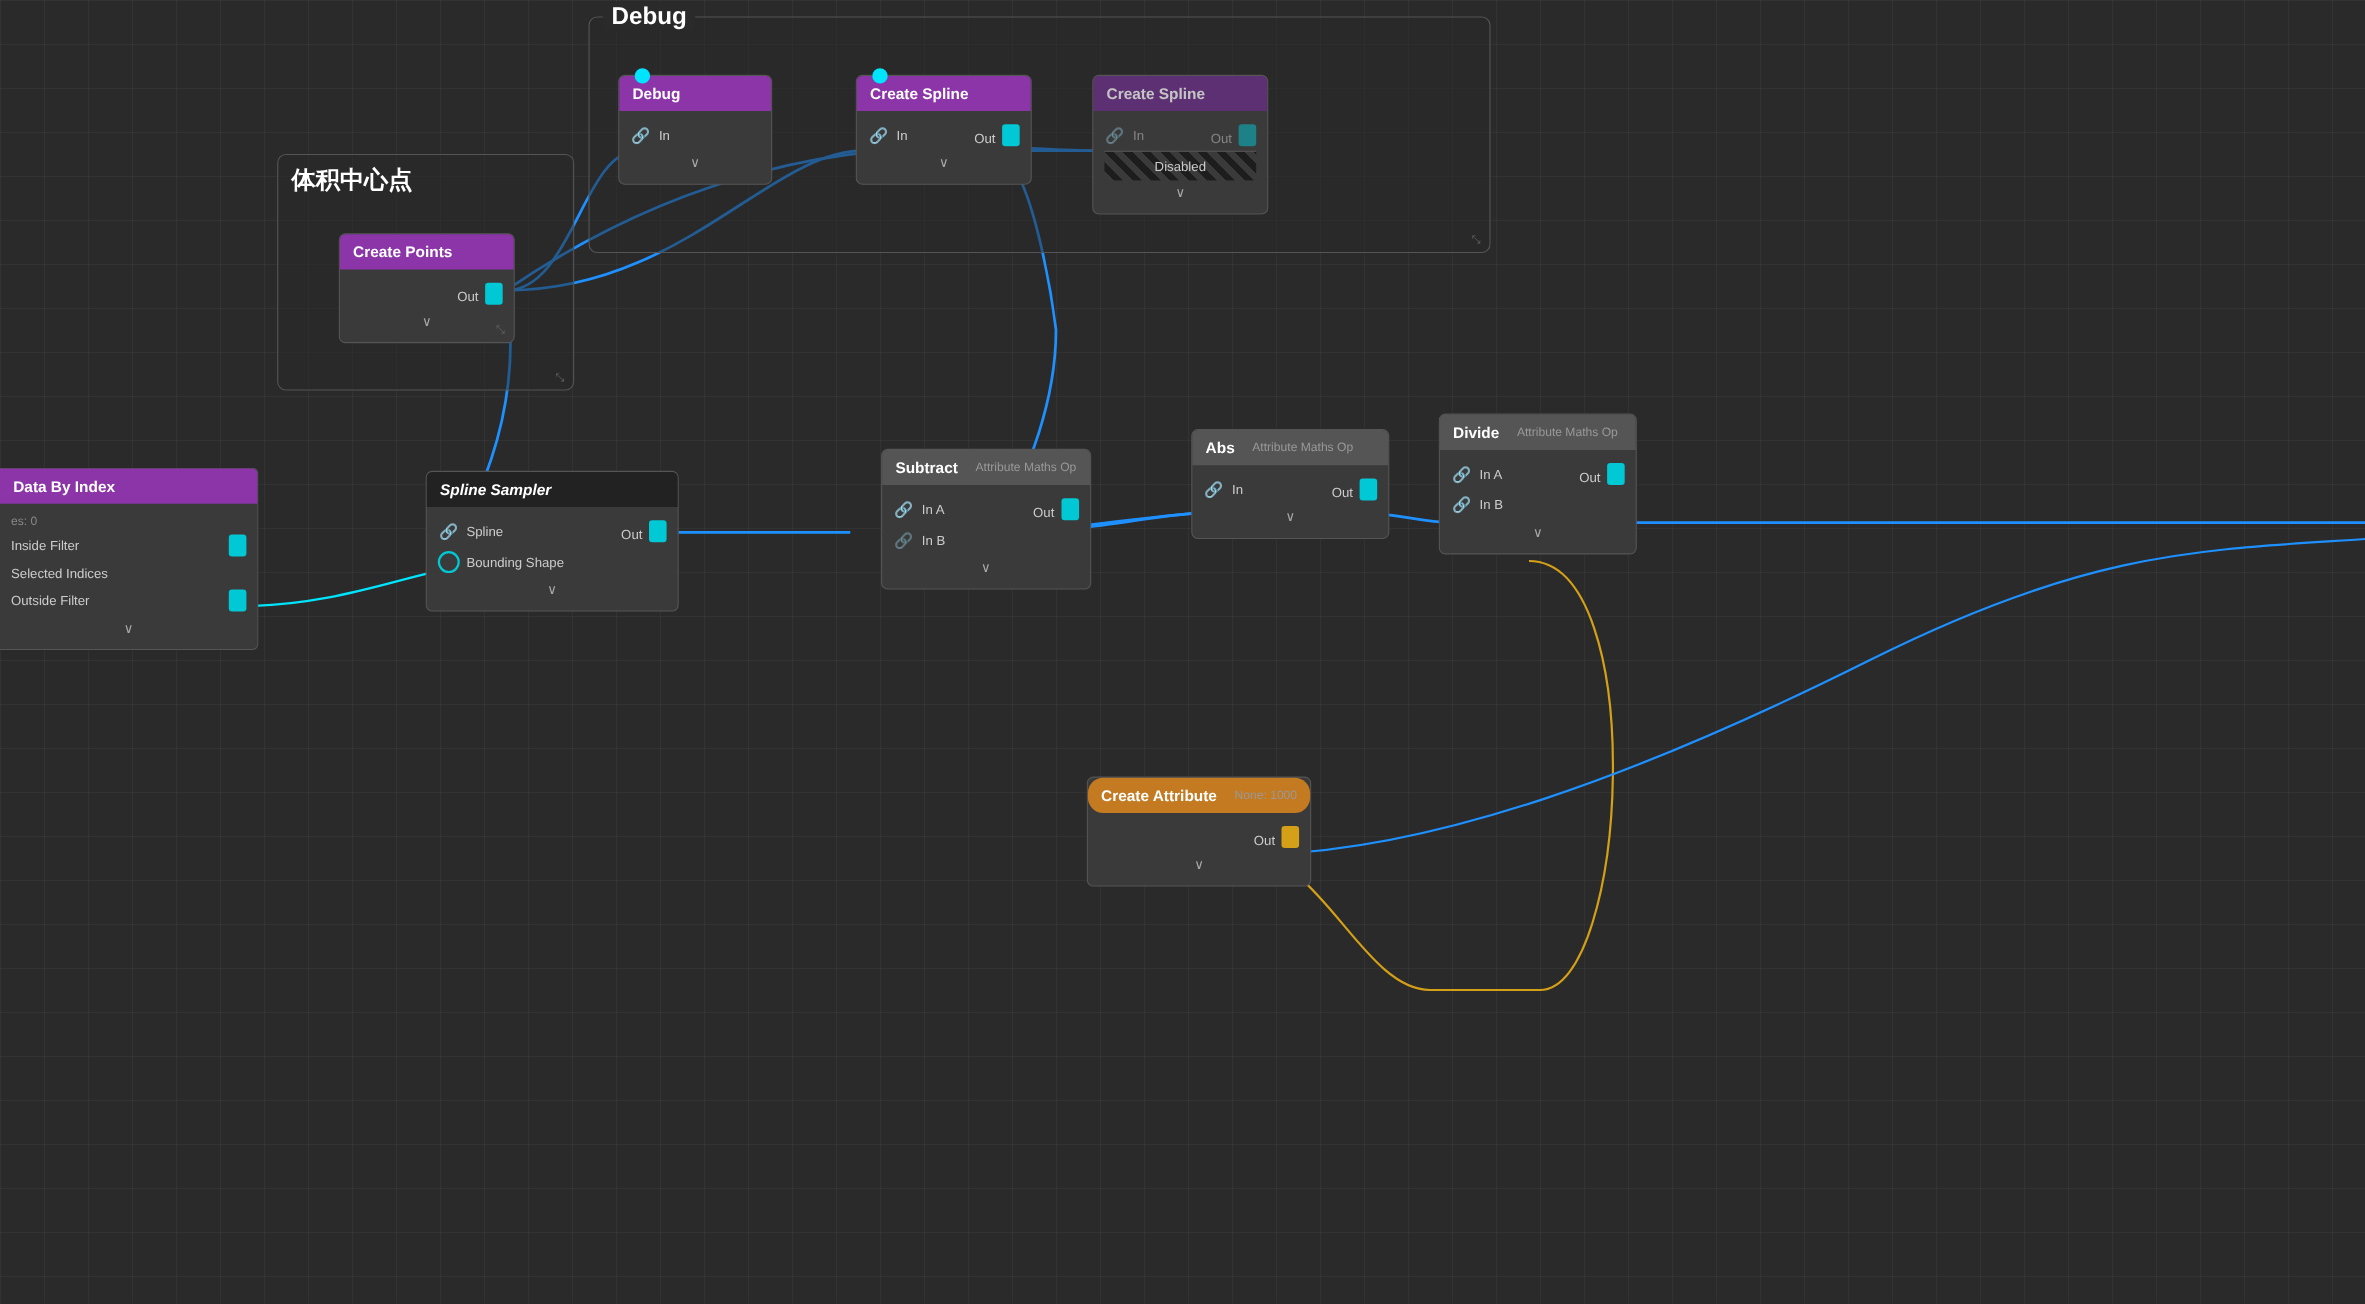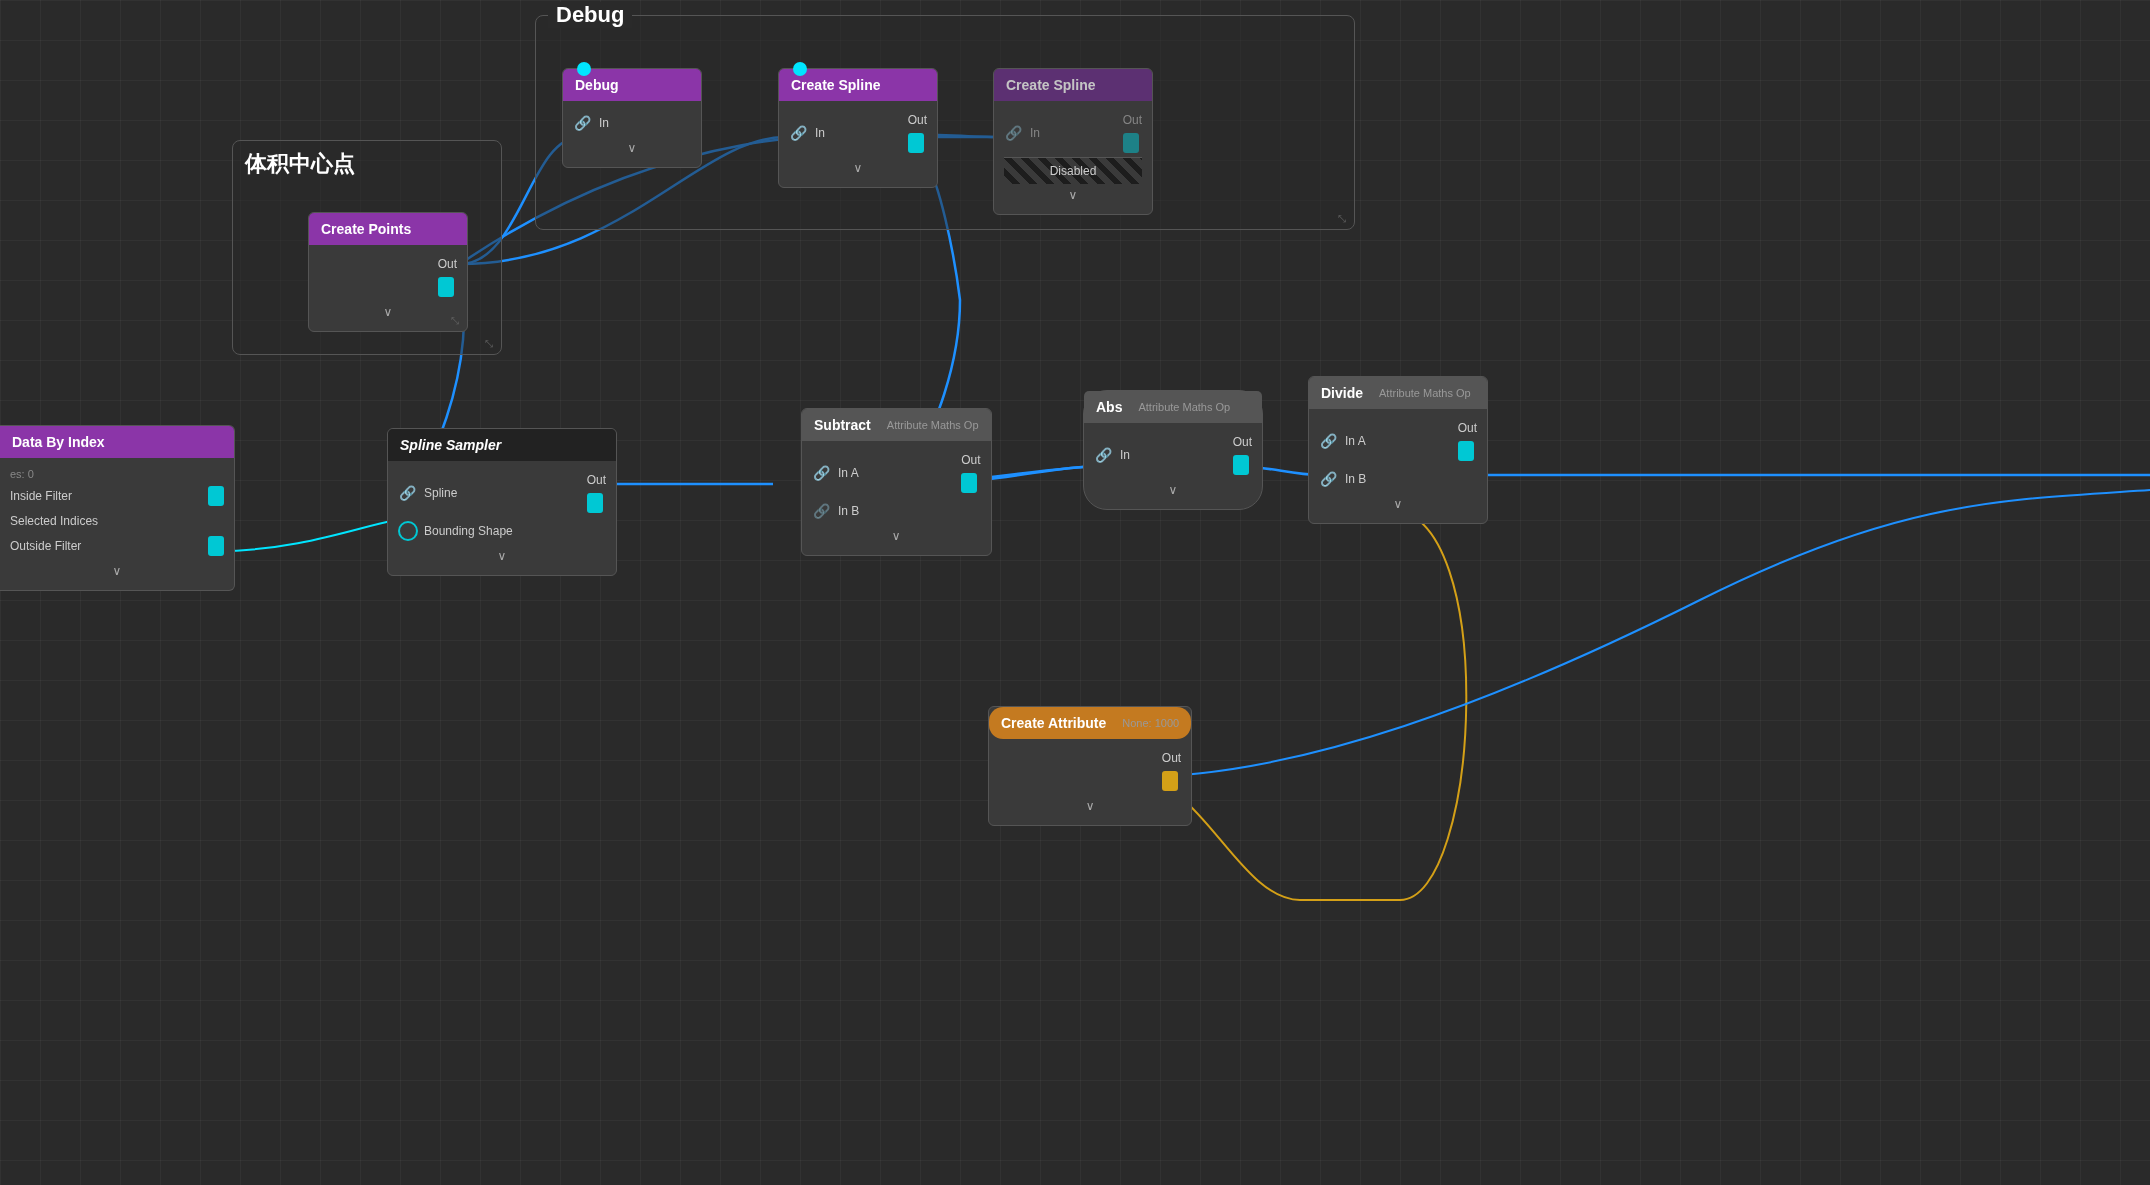--- a/index.html
+++ b/index.html
@@ -82,23 +82,22 @@
     }
 
     .port-left {
       display: flex;
       align-items: center;
       gap: 6px;
     }
 
     .port-right {
       display: flex;
-      align-items: flex-start;
+      align-items: flex-end;
       gap: 6px;
-      flex-direction: column;
     }
 
     .port-connector-out {
       width: 16px;
       height: 20px;
       background: #00c8d4;
       border-radius: 3px;
     }
 
     .port-connector-yellow {
@@ -159,21 +158,21 @@
       width: 12px;
       height: 12px;
       color: #666;
       font-size: 10px;
     }
 
     
     .jikai-group {
       position: absolute;
       top: 140px;
-      left: 232px;
+      left: 252px;
       width: 270px;
       height: 215px;
       border: 1px solid #555;
       border-radius: 8px;
       background: rgba(40,40,40,0.5);
     }
 
     .jikai-group-title {
       font-size: 22px;
       font-weight: 700;
@@ -368,21 +367,21 @@
     <div class="port-row">
       <div class="port-left">
         <div class="port-icon" style="opacity:0.5;">🔗</div>
         <span>In B</span>
       </div>
     </div>
     <div class="chevron-row">∨</div>
   </div>
 </div>
 
-<div class="node" style="position:absolute; left:1083px; top:390px; min-width:180px;border-radius:24px;">
+<div class="node" style="position:absolute; left:1083px; top:390px; min-width:180px;">
   <div class="node-header gray">
     <span>Abs</span>
     <br>
     <span class="node-subtext">Attribute Maths Op</span>
   </div>
   <div class="node-body">
     <div class="port-row">
       <div class="port-left">
         <div class="port-icon">🔗</div>
         <span>In</span>

